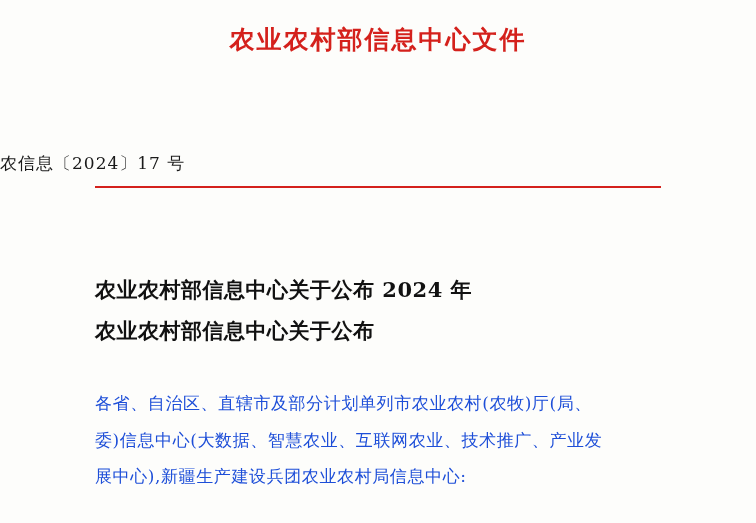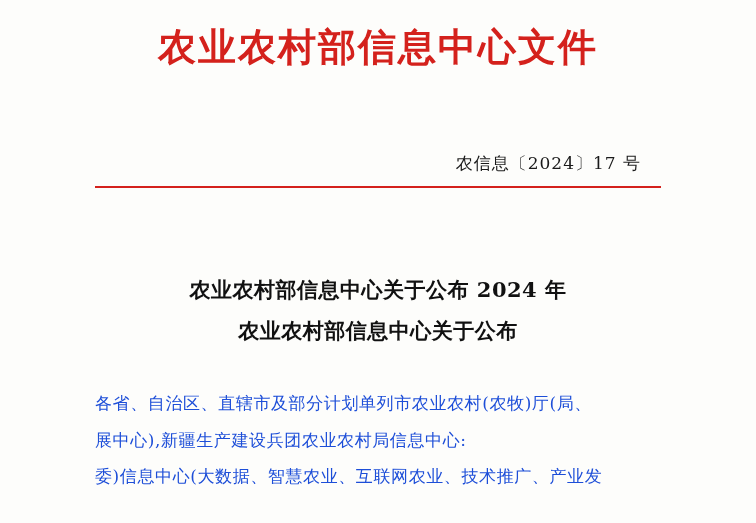--- a/index.html
+++ b/index.html
@@ -25,53 +25,52 @@
   .masthead {
     position: absolute;
     top: 24px;
     left: 0;
     width: 756px;
     text-align: center;
   }
   .masthead-title {
     font-family: Liberation Serif, serif;
     font-weight: bold;
-    font-size: 38px;
+    font-size: 25px;
     letter-spacing: 2px;
     color: #d4211c;
     line-height: 1.25;
     white-space: nowrap;
   }
   
   .doc-number {
     position: absolute;
     top: 152px;
     left: 0;
     width: 641px;
-    text-align: right;
+    text-align: left;
     font-size: 17px;
     letter-spacing: 1px;
     color: #1a1a1a;
   }
   
   .red-rule {
     position: absolute;
     top: 186px;
     left: 95px;
     width: 566px;
     height: 2px;
     background: #d4211c;
   }
   
   .doc-title {
     position: absolute;
     top: 270px;
     left: 95px;
     width: 566px;
-    text-align: center;
     font-weight: bold;
     font-size: 21px;
     line-height: 1.95;
     letter-spacing: 0.5px;
     color: #111111;
   }
   .doc-title .line {
     display: block;
     white-space: nowrap;
   }
@@ -104,17 +103,17 @@
 
   <div class="red-rule"></div>
 
   <div class="doc-title">
     <span class="line">农业农村部信息中心关于公布 2024 年</span>
     <span class="line">农业农村部信息中心关于公布</span>
   </div>
 
   <div class="body-block">
     <span class="line">各省、自治区、直辖市及部分计划单列市农业农村(农牧)厅(局、</span>
+    <span class="line">委)信息中心(大数据、智慧农业、互联网农业、技术推广、产业发</span>
     <span class="line">展中心),新疆生产建设兵团农业农村局信息中心:</span>
-    <span class="line">委)信息中心(大数据、智慧农业、互联网农业、技术推广、产业发</span>
   </div>
 
 </div>
 
 </body></html>

